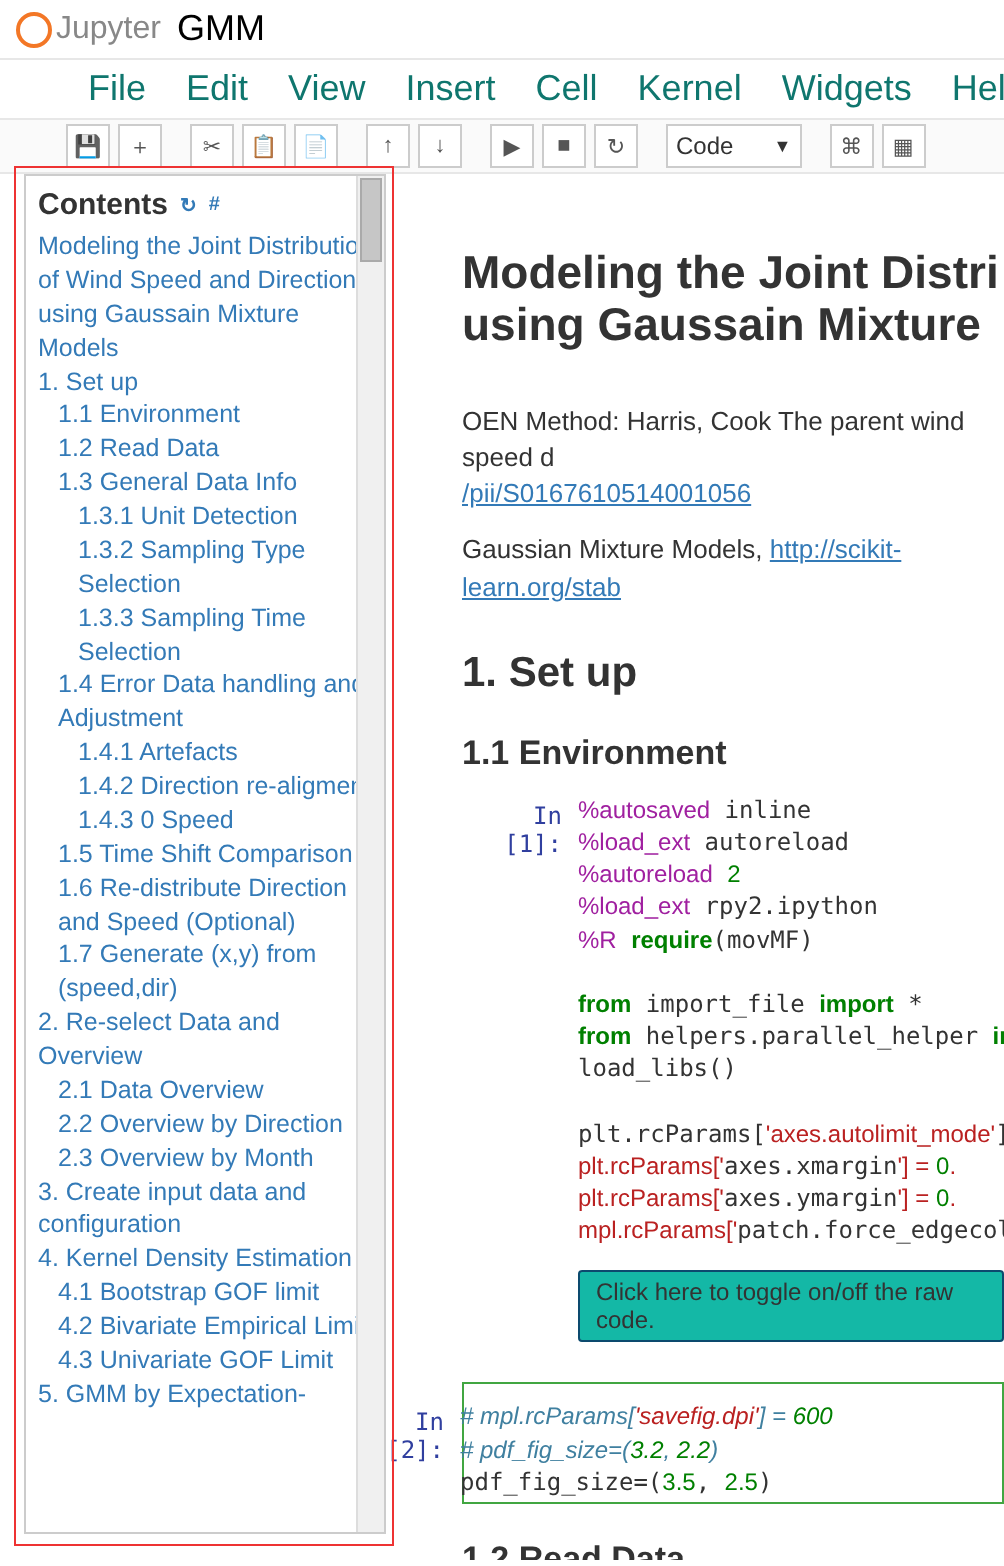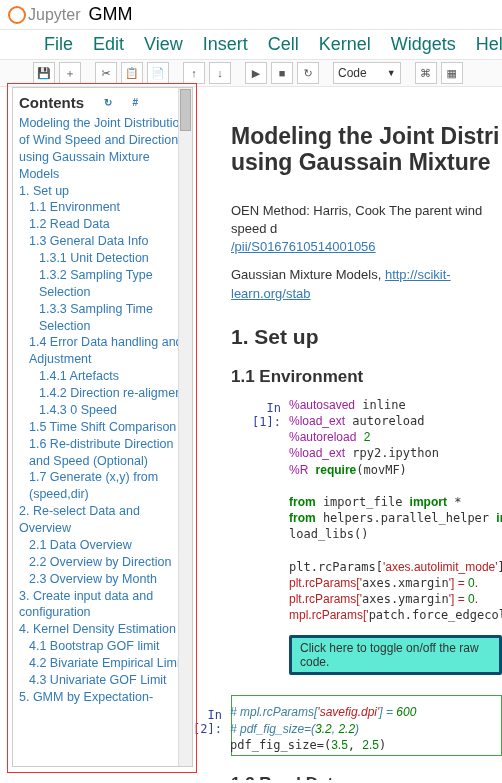--- a/index.html
+++ b/index.html
@@ -17,21 +17,21 @@
 .tb-sep { width:6px; }
 .celltype { border:1px solid #ccc; background:#fff; height:22px; padding:0 4px; display:flex; align-items:center; gap:20px; font-size:12px; }
 .celltype .arrow { font-size:9px; }
 
 .main-layout { display:flex; height:calc(783px - 90px); }
 .toc-wrapper { position:relative; width:193px; flex-shrink:0; padding-left:12px; }
 .red-box { position:absolute; left:7px; top:-4px; width:190px; height:690px; border:1px solid #e33; pointer-events:none; }
 .toc-panel { border:1px solid #ccc; height:680px; padding:6px 4px 6px 6px; overflow:hidden; position:relative; }
 .toc-scroll { position:absolute; right:0; top:0; bottom:0; width:14px; background:#f0f0f0; border-left:1px solid #ddd; }
 .toc-thumb { position:absolute; top:1px; left:1px; right:1px; height:42px; background:#c6c6c6; border:1px solid #aaa; }
-.toc-title { font-weight:bold; font-size:15px; color:#333; display:flex; align-items:center; gap:20px; margin-bottom:4px; }
+.toc-title { font-weight:bold; font-size:15px; color:#333; display:flex; align-items:center; gap:6px; margin-bottom:4px; }
 .toc-title .mini-icons { font-size:10px; color:#337ab7; }
 .toc-list { font-size:12.5px; line-height:1.35; }
 .toc-list a { color:#337ab7; text-decoration:none; display:block; }
 .lvl1 { margin-left:0; }
 .lvl2 { margin-left:10px; }
 .lvl3 { margin-left:20px; }
 
 .nb-area { flex:1; overflow:hidden; padding-left:38px; padding-top:36px; }
 h1 { font-size:23px; font-weight:bold; margin-bottom:26px; line-height:1.15; }
 h2 { font-size:21px; font-weight:bold; margin-top:22px; margin-bottom:10px; }
@@ -40,21 +40,21 @@
 .desc a, .link { color:#337ab7; text-decoration:underline; }
 
 .cell { display:flex; margin-top:6px; }
 .prompt { width:58px; text-align:right; color:#303F9F; font-family:monospace; font-size:12px; padding-right:8px; padding-top:4px; flex-shrink:0; }
 .code { font-family: monospace; font-size:12px; line-height:1.35; white-space:pre; flex:1; }
 .code .mag1 { color:#A020A0; }
 .code .num { color:#008000; }
 .code .kw { color:#008000; font-weight:bold; }
 .code .str { color:#BA2121; }
 .code .comment { color:#4080A0; font-style:italic; }
-.toggle-btn { display:inline-block; border:3px solid #0c4a6e; background:#5eead4; padding:3px 8px; font-size:12px; color:#333; border-radius:2px; margin-top:6px;}
+.toggle-btn { display:inline-block; border:1px solid #0c4a6e; background:#14b8a6; padding:3px 8px; font-size:12px; color:#333; border-radius:2px; margin-top:6px;}
 .cell-hl { border:1px solid #41a641; padding:2px 0 2px 2px; margin-top:20px; }
 .cell-hl .prompt { margin-left:-62px; }
 </style>
 </head>
 <body>
 
 <div class="header-row">
   <div class="logo">
     <span class="logo-circle"></span>
     <span class="logo-text">Jupyter</span>

